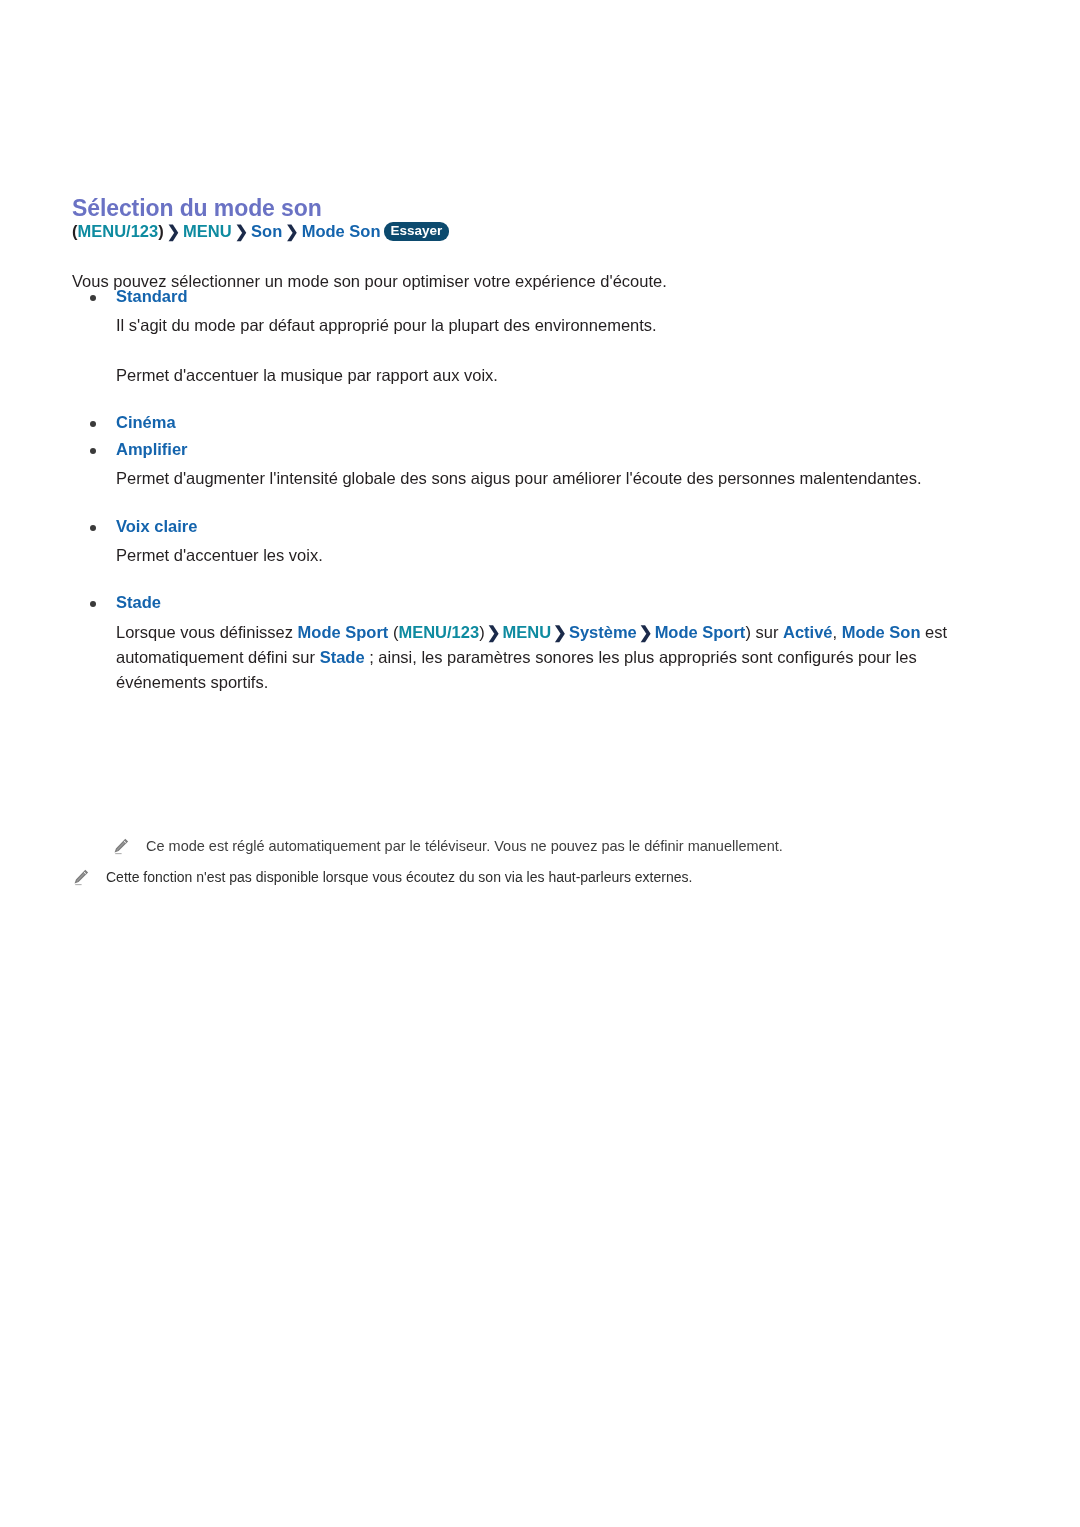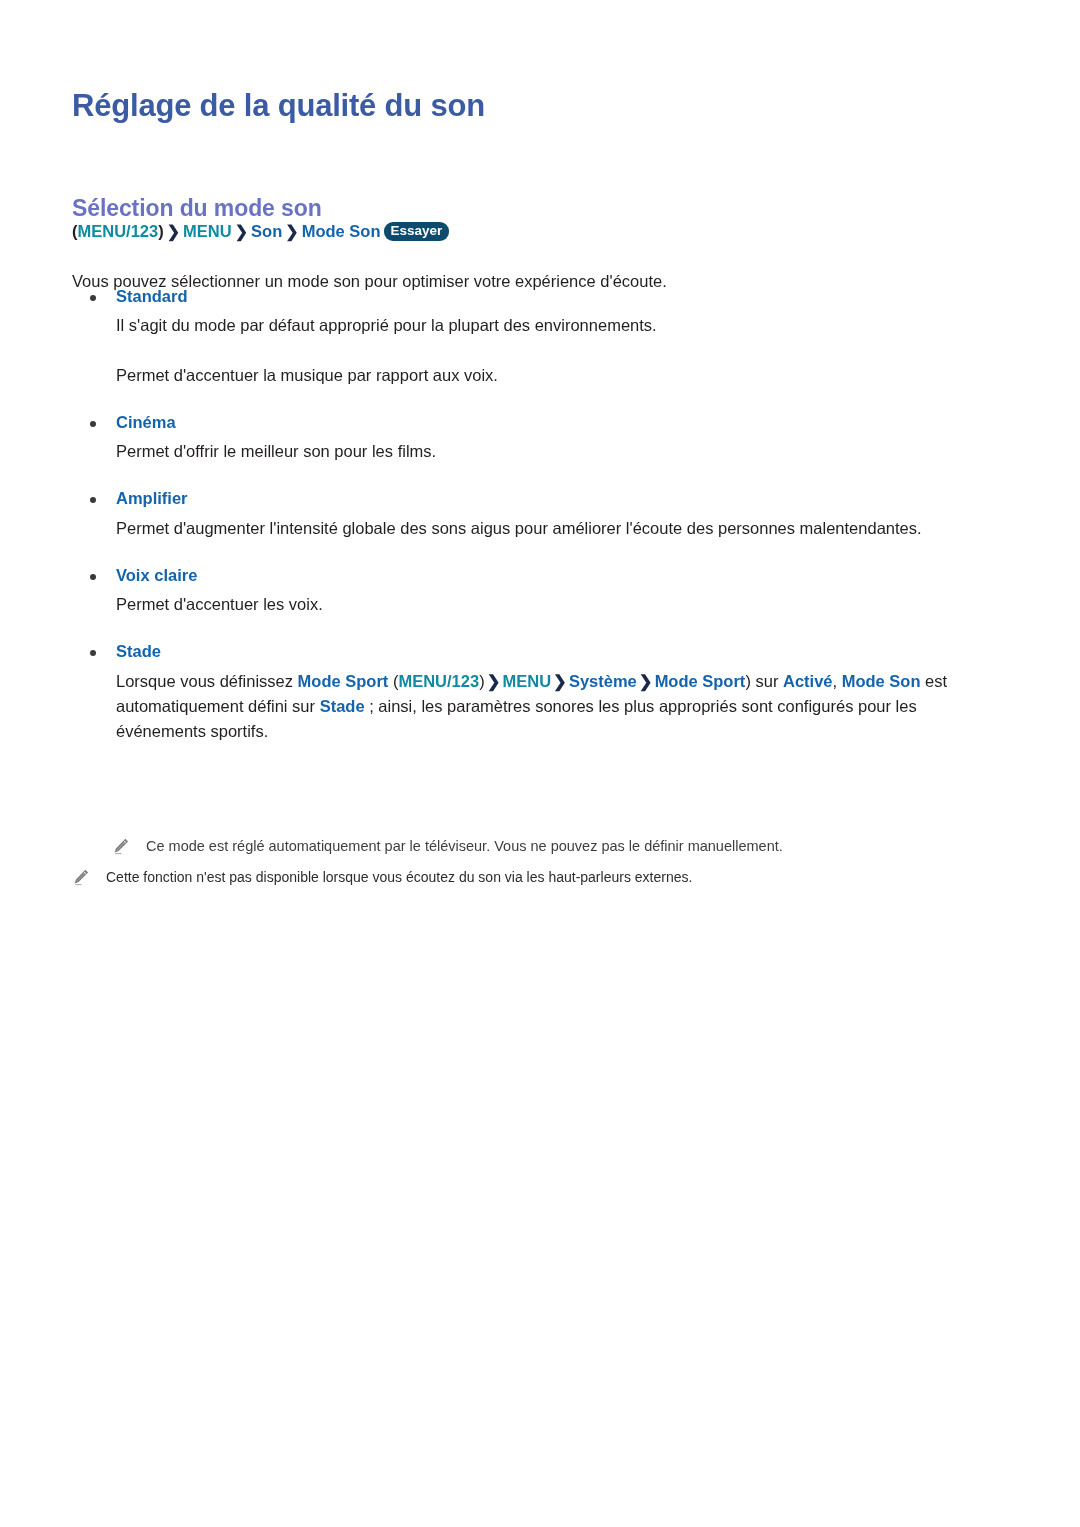--- a/index.html
+++ b/index.html
@@ -161,21 +161,20 @@
     font-size: 14px;
     color: #2d2d2d;
   }
   .note-gap { height: 9px; }
 </style>
 </head>
 <body>
 
 <div class="page">
 
-  <h1 class="doc-title">Réglage de la qualité du son</h1>
 
   <h2 class="section-title">Sélection du mode son</h2>
 
   <div class="breadcrumb">
     <span class="bc-paren">(</span><span class="bc-teal">MENU/123</span><span class="bc-paren">)</span><span class="bc-sep">❯</span><span class="bc-teal">MENU</span><span class="bc-sep">❯</span><span class="bc-blue">Son</span><span class="bc-sep">❯</span><span class="bc-blue">Mode Son</span><span class="badge-try">Essayer</span>
   </div>
 
   <p class="intro">Vous pouvez sélectionner un mode son pour optimiser votre expérience d'écoute.</p>
 
   <div class="list">
@@ -190,21 +189,20 @@
 
     <div class="list-item">
       <div class="desc">Permet d'accentuer la musique par rapport aux voix.</div>
     </div>
 
     <div class="list-item">
       <div class="bullet-row">
         <span class="bullet-dot"></span>
         <span class="bullet-label">Cinéma</span>
       </div>
-      <div class="desc">Permet d'offrir le meilleur son pour les films.</div>
     </div>
 
     <div class="list-item">
       <div class="bullet-row">
         <span class="bullet-dot"></span>
         <span class="bullet-label">Amplifier</span>
       </div>
       <div class="desc">Permet d'augmenter l'intensité globale des sons aigus pour améliorer l'écoute des personnes malentendantes.</div>
     </div>
 

